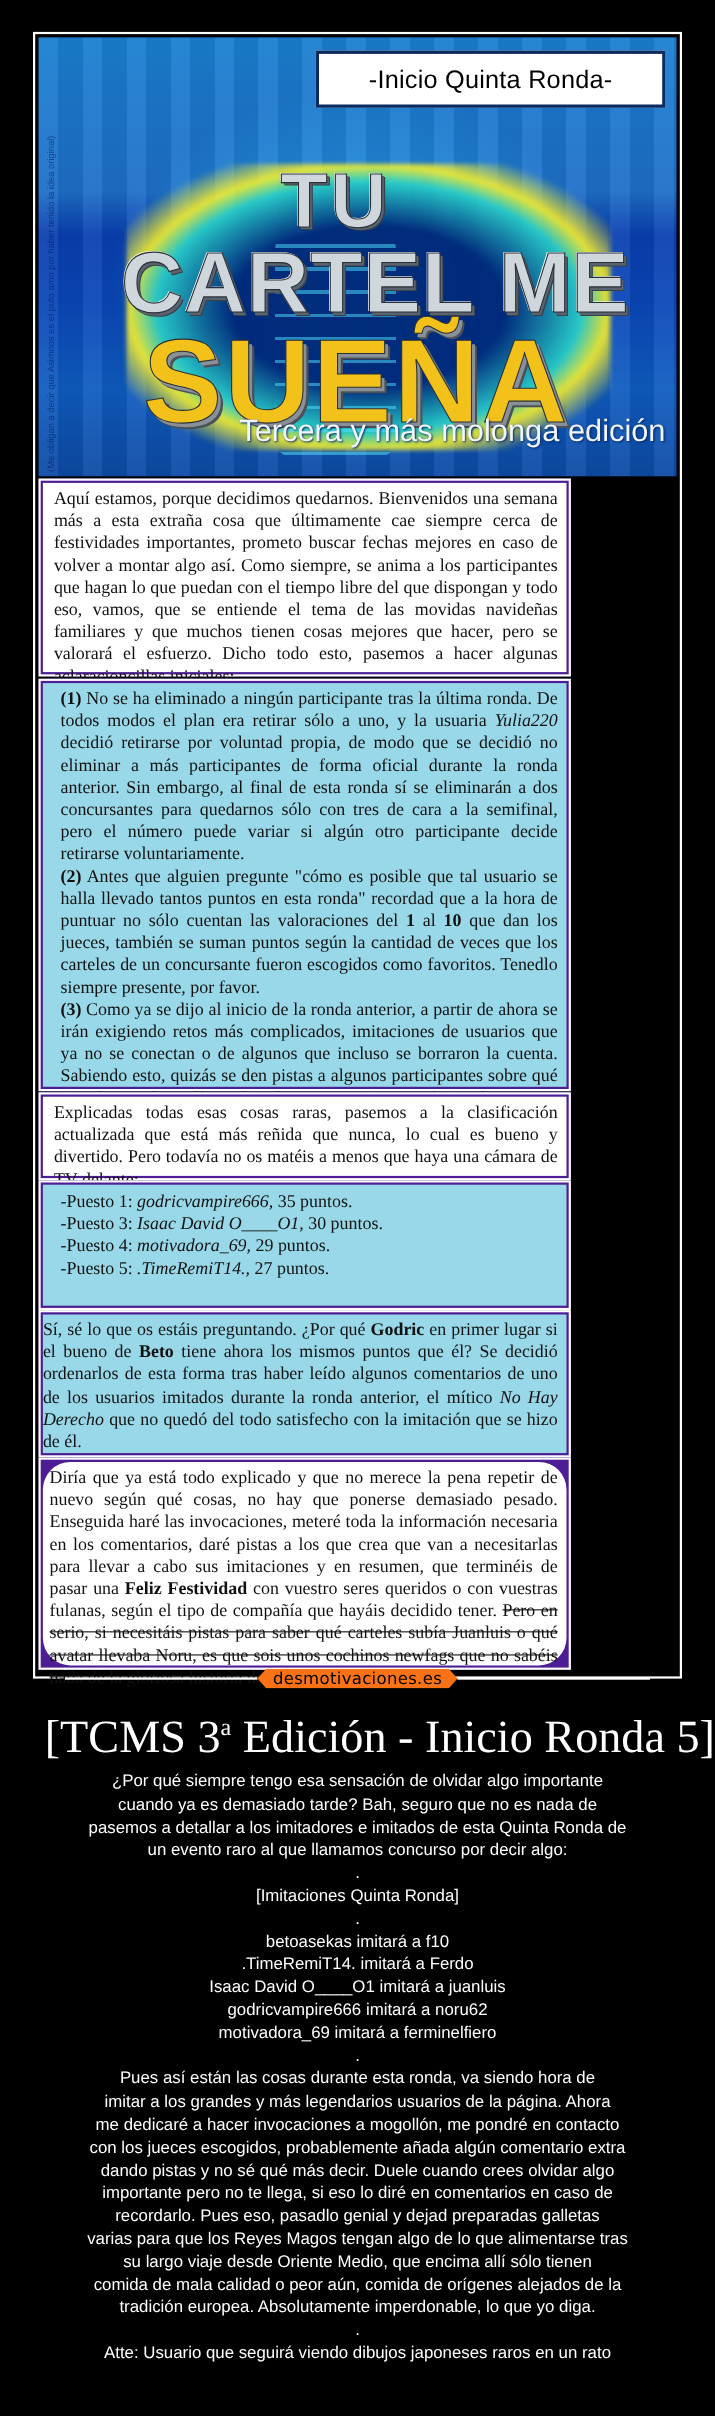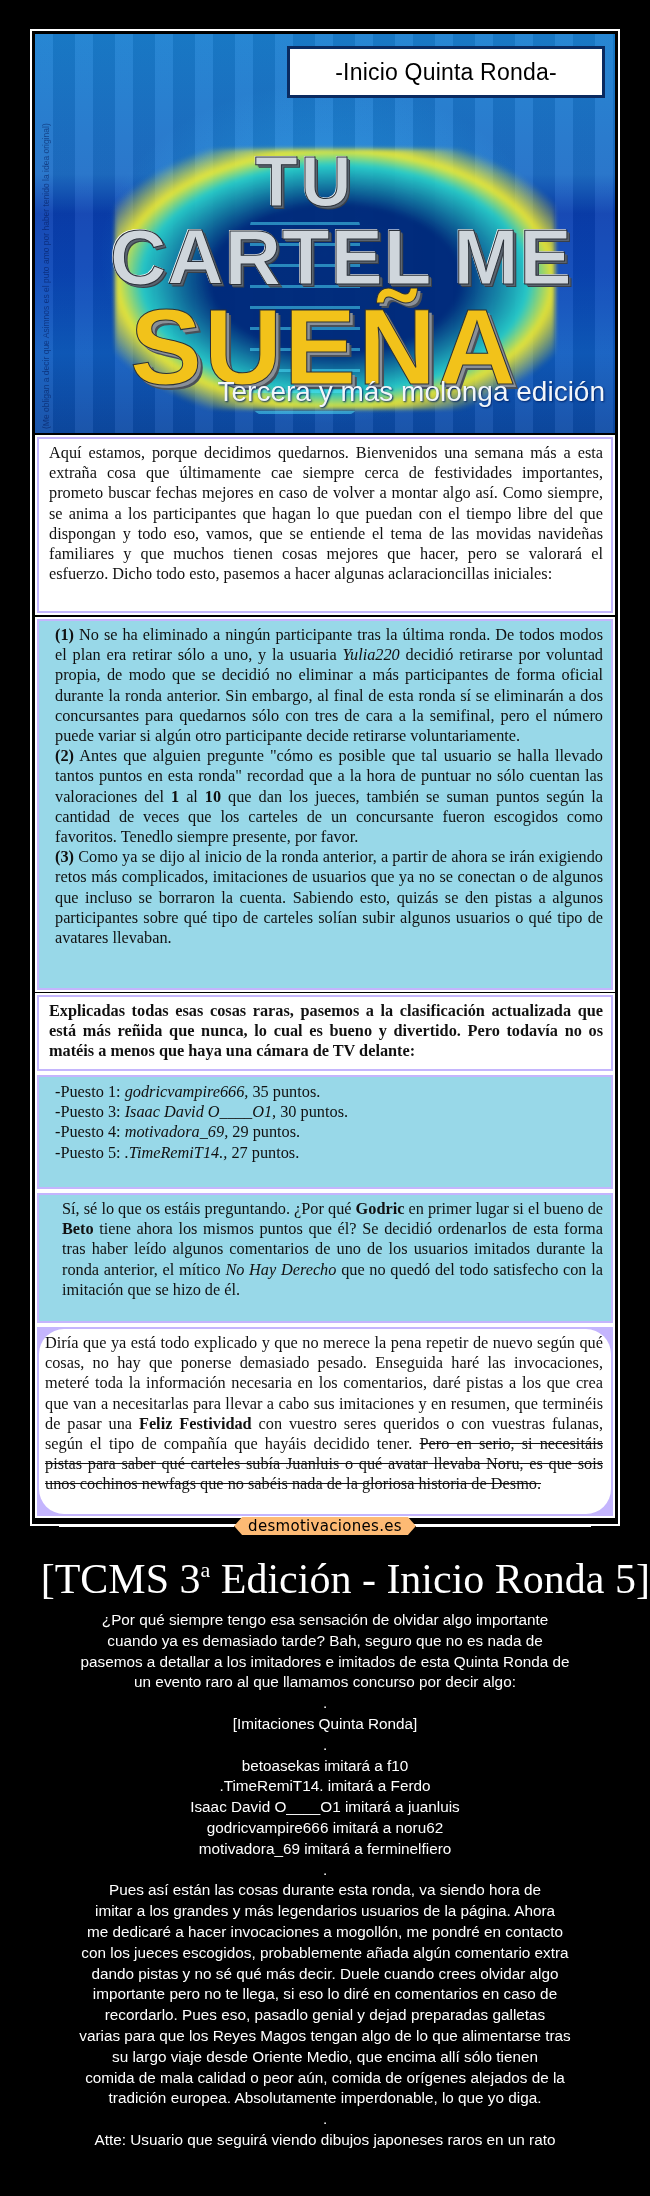--- a/index.html
+++ b/index.html
@@ -52,38 +52,38 @@
     position: absolute; right: 10px; top: 342px;
     font-family: "Liberation Sans", sans-serif; font-size: 28px; color: #f2f6fa;
     text-shadow: 1px 1px 2px #00246a;
   }
   .side-note {
     position: absolute; left: 6px; top: 395px; transform-origin: 0 0; transform: rotate(-90deg);
     font-family: "Liberation Sans", sans-serif; font-size: 8.5px; color: rgba(0,20,80,0.55);
     white-space: nowrap; width: 380px;
   }
   .box-wrap {
-    position: absolute; left: 3px; width: 580px; box-sizing: border-box;
-    border: 2px solid #fff; padding: 2px; background: #c4b5fd;
+    position: absolute; left: 3px; width: 484px; box-sizing: border-box;
+    border: 2px solid #fff; padding: 2px; background: #4c1d95;
   }
   .box {
     box-sizing: border-box; font-size: 16.3px; line-height: 20.2px; color: #111;
     text-align: justify; padding: 4px 8px 4px 10px;
   }
   .box.white { background: #fff; }
   .box.blue { background: #98d8e8; padding-left: 16px; }
   .strike { text-decoration: line-through; }
   b { font-weight: bold; }
   i { font-style: italic; }
   .badge {
     position: absolute; left: 0; top: 1517px; width: 650px; height: 18px; display: flex; align-items: center; justify-content: center;
   }
   .badge .wing { flex: 0 0 auto; height: 2px; background: #fff; width: 175px; }
   .badge .tag {
-    background: #fdba74; color: #000; font-family: "DejaVu Sans", sans-serif; font-size: 15px;
+    background: #f97316; color: #000; font-family: "DejaVu Sans", sans-serif; font-size: 15px;
     padding: 0 14px; height: 18px; line-height: 18px; clip-path: polygon(8px 0, calc(100% - 8px) 0, 100% 50%, calc(100% - 8px) 100%, 8px 100%, 0 50%);
     letter-spacing: 0.3px;
   }
   .main-title {
     position: absolute; left: 0; top: 1540px; width: 650px; text-align: right;
     font-family: "Liberation Serif", serif; font-size: 42px; color: #fff; line-height: 60px;
   }
   .main-title sup { font-size: 22px; vertical-align: 16px; }
   .desc {
     position: absolute; left: 30px; top: 1610px; width: 590px; text-align: center;
@@ -113,35 +113,35 @@
   </div>
 
   <div class="box-wrap" style="top:586px;">
     <div class="box blue" style="height:367px;">
       <b>(1)</b><span> No se ha eliminado a ningún participante tras la última ronda. De todos modos el plan era retirar sólo a uno, y la usuaria </span><i>Yulia220</i><span> decidió retirarse por voluntad propia, de modo que se decidió no eliminar a más participantes de forma oficial durante la ronda anterior. Sin embargo, al final de esta ronda sí se eliminarán a dos concursantes para quedarnos sólo con tres de cara a la semifinal, pero el número puede variar si algún otro participante decide retirarse voluntariamente.</span><br>
       <b>(2)</b><span> Antes que alguien pregunte "cómo es posible que tal usuario se halla llevado tantos puntos en esta ronda" recordad que a la hora de puntuar no sólo cuentan las valoraciones del </span><b>1</b><span> al </span><b>10</b><span> que dan los jueces, también se suman puntos según la cantidad de veces que los carteles de un concursante fueron escogidos como favoritos. Tenedlo siempre presente, por favor.</span><br>
       <b>(3)</b><span> Como ya se dijo al inicio de la ronda anterior, a partir de ahora se irán exigiendo retos más complicados, imitaciones de usuarios que ya no se conectan o de algunos que incluso se borraron la cuenta. Sabiendo esto, quizás se den pistas a algunos participantes sobre qué tipo de carteles solían subir algunos usuarios o qué tipo de avatares llevaban.</span>
     </div>
   </div>
 
-  <div class="box-wrap" style="top:962px;font-weight:bold;">
+  <div class="box-wrap" style="top:962px;">
     <div class="box white" style="height:72px;">Explicadas todas esas cosas raras, pasemos a la clasificación actualizada que está más reñida que nunca, lo cual es bueno y divertido. Pero todavía no os matéis a menos que haya una cámara de TV delante:</div>
   </div>
 
   <div class="box-wrap" style="top:1042px;">
     <div class="box blue" style="height:110px; padding-top:5px;">
       <div><span>-Puesto 1: </span><i>godricvampire666,</i><span> 35 puntos.</span></div>
       <div><span>-Puesto 3: </span><i>Isaac David O____O1,</i><span> 30 puntos.</span></div>
       <div><span>-Puesto 4: </span><i>motivadora_69,</i><span> 29 puntos.</span></div>
       <div><span>-Puesto 5: </span><i>.TimeRemiT14.,</i><span> 27 puntos.</span></div>
     </div>
   </div>
 
   <div class="box-wrap" style="top:1160px;">
-    <div class="box blue" style="height:126px; padding-left:23px;">
+    <div class="box blue" style="height:126px; padding-left:0;">
       <span>Sí, sé lo que os estáis preguntando. ¿Por qué </span><b>Godric</b><span> en primer lugar si el bueno de </span><b>Beto</b><span> tiene ahora los mismos puntos que él? Se decidió ordenarlos de esta forma tras haber leído algunos comentarios de uno de los usuarios imitados durante la ronda anterior, el mítico </span><i>No Hay Derecho</i><span> que no quedó del todo satisfecho con la imitación que se hizo de él.</span>
     </div>
   </div>
 
   <div class="box-wrap" style="top:1294px;">
     <div class="box white" style="height:185px; padding-left:6px;border-radius:25px;">
       <span>Diría que ya está todo explicado y que no merece la pena repetir de nuevo según qué cosas, no hay que ponerse demasiado pesado. Enseguida haré las invocaciones, meteré toda la información necesaria en los comentarios, daré pistas a los que crea que van a necesitarlas para llevar a cabo sus imitaciones y en resumen, que terminéis de pasar una </span><b>Feliz Festividad</b><span> con vuestro seres queridos o con vuestras fulanas, según el tipo de compañía que hayáis decidido tener. </span><span class="strike">Pero en serio, si necesitáis pistas para saber qué carteles subía Juanluis o qué avatar llevaba Noru, es que sois unos cochinos newfags que no sabéis nada de la gloriosa historia de Desmo.</span>
     </div>
   </div>
 

